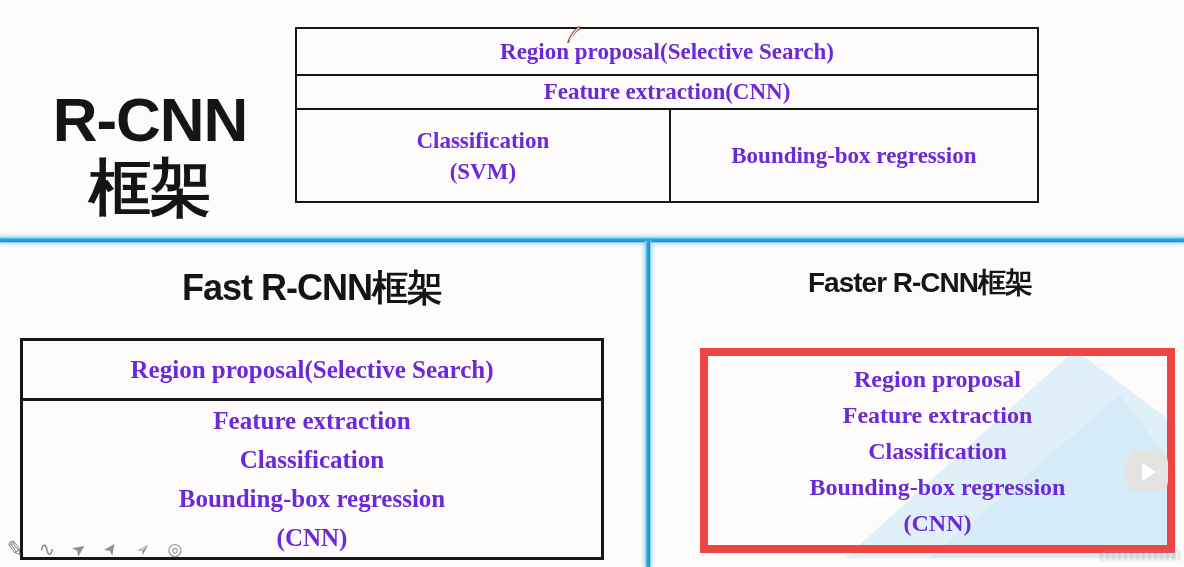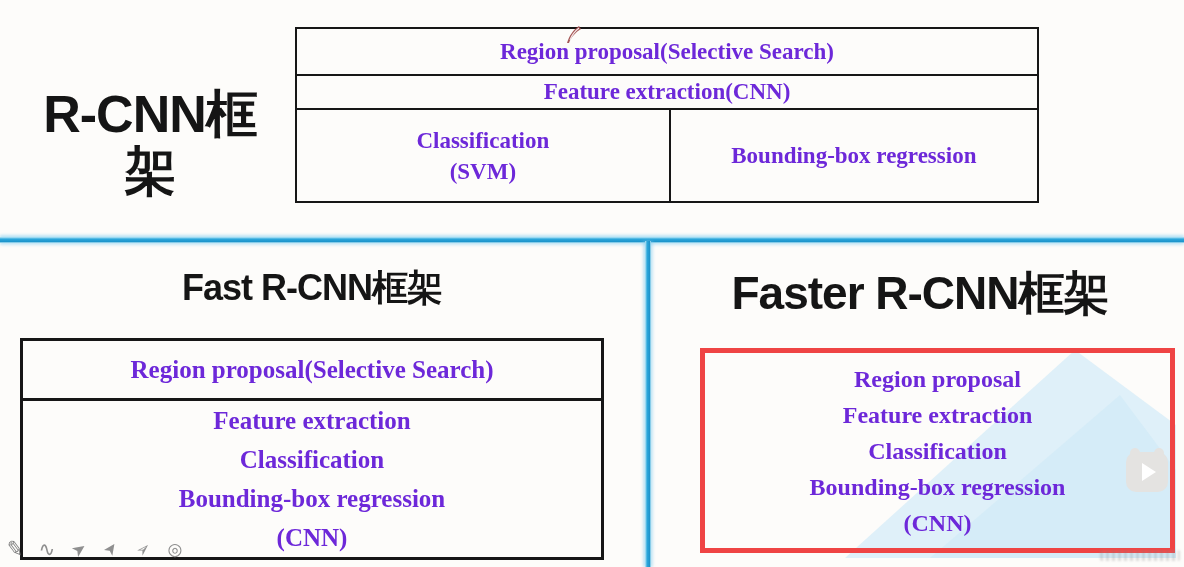--- a/index.html
+++ b/index.html
@@ -9,23 +9,23 @@
     font-family:"Liberation Sans","DejaVu Sans",sans-serif;
     color:#111;
   }
   
   .bg-svg{position:absolute;left:0;top:0;width:1184px;height:567px;z-index:0;}
   
   .big-label{
     position:absolute;font-weight:700;color:#151515;text-align:center;
     letter-spacing:-1px;line-height:1.1;z-index:2;
   }
-  .rcnn-label{left:28px;top:86px;width:244px;font-size:52px;}
+  .rcnn-label{left:28px;top:86px;width:244px;font-size:62px;}
   .fast-title{left:20px;top:268px;width:584px;font-size:36px;}
-  .faster-title{left:660px;top:268px;width:520px;font-size:46px;}
+  .faster-title{left:660px;top:268px;width:520px;font-size:28px;}
   
   .serif{font-family:"Liberation Serif","DejaVu Serif",serif;font-weight:700;color:#6d28d9;}
   
   .rcnn-table{
     position:absolute;left:295px;top:27px;width:744px;height:176px;
     border:2px solid #161616;box-sizing:border-box;display:flex;flex-direction:column;
     background:transparent;z-index:2;
   }
   .rcnn-row{display:flex;align-items:center;justify-content:center;
     font-size:23px;box-sizing:border-box;}
@@ -52,21 +52,21 @@
     border:3px solid #161616;box-sizing:border-box;display:flex;flex-direction:column;
     background:transparent;z-index:2;
   }
   .fast-row1{height:60px;border-bottom:3px solid #161616;display:flex;align-items:center;
     justify-content:center;font-size:25px;box-sizing:border-box;}
   .fast-row2{flex:1;display:flex;flex-direction:column;align-items:center;justify-content:center;
     font-size:25px;line-height:39px;}
   
   .faster-box{
     position:absolute;left:700px;top:348px;width:475px;height:205px;
-    border:5px solid #ef4444;box-sizing:border-box;
+    border:8px solid #ef4444;box-sizing:border-box;
     display:flex;flex-direction:column;align-items:center;justify-content:center;
     font-size:24px;line-height:36px;background:transparent;z-index:2;
   }
   
   .pen-cursor{position:absolute;left:565px;top:25px;width:17px;height:19px;z-index:4;}
   
   .play-btn{
     position:absolute;left:1126px;top:452px;width:42px;height:40px;z-index:4;
     background:#e4e3e1;border-radius:10px;cursor:pointer;
   }

